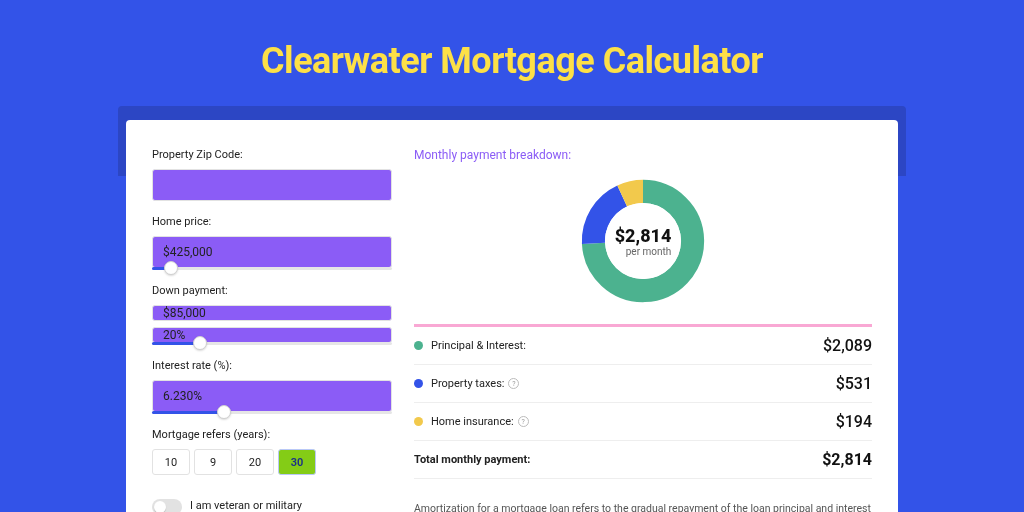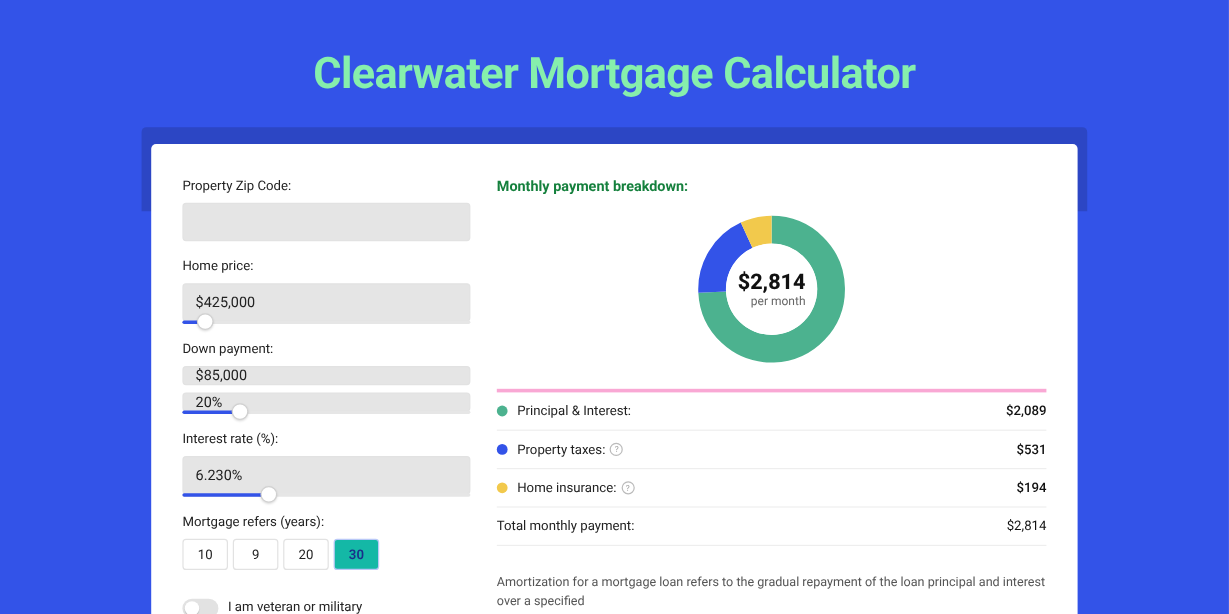--- a/index.html
+++ b/index.html
@@ -1,50 +1,50 @@
 <!DOCTYPE html>
 <html><head>
 <meta charset="utf-8">
 <style>
   * { box-sizing: border-box; margin: 0; padding: 0; font-family: -apple-system, BlinkMacSystemFont, "Segoe UI", Roboto, Helvetica, Arial, sans-serif; }
   body { width: 1024px; height: 512px; overflow: hidden; background: #3353e8; }
   .hero { background: #3353e8; padding-top: 40px; }
-  .hero h1 { color: #86efac; text-align: center; font-size: 36px; font-weight: 700; letter-spacing: -0.5px; }
+  .hero h1 { color: #fde047; text-align: center; font-size: 36px; font-weight: 700; letter-spacing: -0.5px; }
   .shadowbar { background: #2c46c4; height: 70px; margin: 24px auto 0; width: 788px; border-radius: 4px 4px 0 0; }
   .card { background: #fff; width: 772px; margin: -56px auto 0; border-radius: 4px; padding: 28px 26px 0; display: flex; gap: 22px; height: 400px; overflow: hidden; }
   .col-left { width: 240px; flex-shrink: 0; }
   .col-right { flex: 1; }
   .field-label { font-size: 11px; color: #222; margin-bottom: 8px; display: block; }
-  .text-input { width: 100%; height: 32px; border: 1px solid #e2e2e2; border-radius: 3px; padding: 0 10px; font-size: 12px; color: #222; background: #e5e5e5; }
+  .text-input { width: 100%; height: 32px; border: 1px solid #e2e2e2; border-radius: 3px; padding: 0 10px; font-size: 12px; color: #222; background: #8b5cf6; }
   .field { margin-bottom: 14px; position: relative; }
   .row-2 { display: flex; gap: 6px; flex-direction: column; }
   .row-2 .text-input:first-child { flex: 2; }
   .row-2 .text-input:last-child { flex: 1; }
   .slider-track { height: 3px; background: #e6e6e6; position: relative; margin-top: -1px; border-radius: 2px; }
   .slider-fill { height: 3px; background: #3353e8; position: absolute; left: 0; top: 0; border-radius: 2px; }
   .slider-thumb { width: 14px; height: 14px; background: #fff; border: 1px solid #d0d0d0; border-radius: 50%; position: absolute; top: -6px; transform: translateX(-50%); box-shadow: 0 1px 2px rgba(0,0,0,0.15); }
   .period-row { display: flex; gap: 4px; }
   .period-btn { width: 38px; height: 26px; border: 1px solid #e2e2e2; background: #fff; border-radius: 3px; font-size: 11px; color: #222; cursor: pointer; }
-  .period-btn.active { background: #14b8a6; border-color: #b9c8f7; color: #1a2e8a; font-weight: 600; }
+  .period-btn.active { background: #84cc16; border-color: #b9c8f7; color: #1a2e8a; font-weight: 600; }
   .toggle-row { display: flex; align-items: flex-start; gap: 8px; margin-top: 24px; }
   .toggle { width: 30px; height: 16px; background: #e2e2e2; border-radius: 10px; position: relative; }
   .toggle-knob { width: 12px; height: 12px; background: #fff; border-radius: 50%; position: absolute; top: 2px; left: 2px; box-shadow: 0 1px 1px rgba(0,0,0,0.2); }
   .toggle-label { font-size: 11px; color: #222; }
-  .section-title { font-size: 12px; font-weight: 700; color: #15803d; margin-bottom: 14px; }
+  .section-title { font-size: 12px; font-weight: 400; color: #8b5cf6; margin-bottom: 14px; }
   .donut-wrap { display: flex; justify-content: center; margin: 6px 0 18px; position: relative; }
   .donut { width: 130px; height: 130px; }
   .donut-center { position: absolute; top: 50%; left: 50%; transform: translate(-50%, -50%); text-align: center; }
   .donut-center .big { font-size: 18px; font-weight: 800; color: #111; }
   .donut-center .small { font-size: 10px; color: #666; text-align: right; }
   .legend { border-top: 3px solid #f9a8d4; }
   .legend-row { display: flex; align-items: center; padding: 9px 0; border-bottom: 1px solid #eee; }
   .legend-row .dot { width: 9px; height: 9px; border-radius: 50%; margin-right: 8px; flex-shrink: 0; }
   .legend-row .lbl { font-size: 11px; color: #222; flex: 1; display: flex; align-items: center; gap: 4px; }
-  .legend-row .val { font-size: 11px; color: #111; font-weight: 500; }
-  .legend-row.total .lbl, .legend-row.total .val { font-weight: 400; }
+  .legend-row .val { font-size: 16px; color: #111; font-weight: 500; }
+  .legend-row.total .lbl, .legend-row.total .val { font-weight: 700; }
   .info-icon { width: 11px; height: 11px; border: 1px solid #bbb; border-radius: 50%; display: inline-flex; align-items: center; justify-content: center; font-size: 7px; color: #999; }
   .amort { margin-top: 22px; }
   .amort-title { font-size: 12px; font-weight: 700; color: #111; margin-bottom: 10px; }
   .amort-text { font-size: 10.5px; color: #555; line-height: 1.5; }
 </style>
 </head>
 <body>
 
 <div class="hero">
   <h1>Clearwater Mortgage Calculator</h1>

